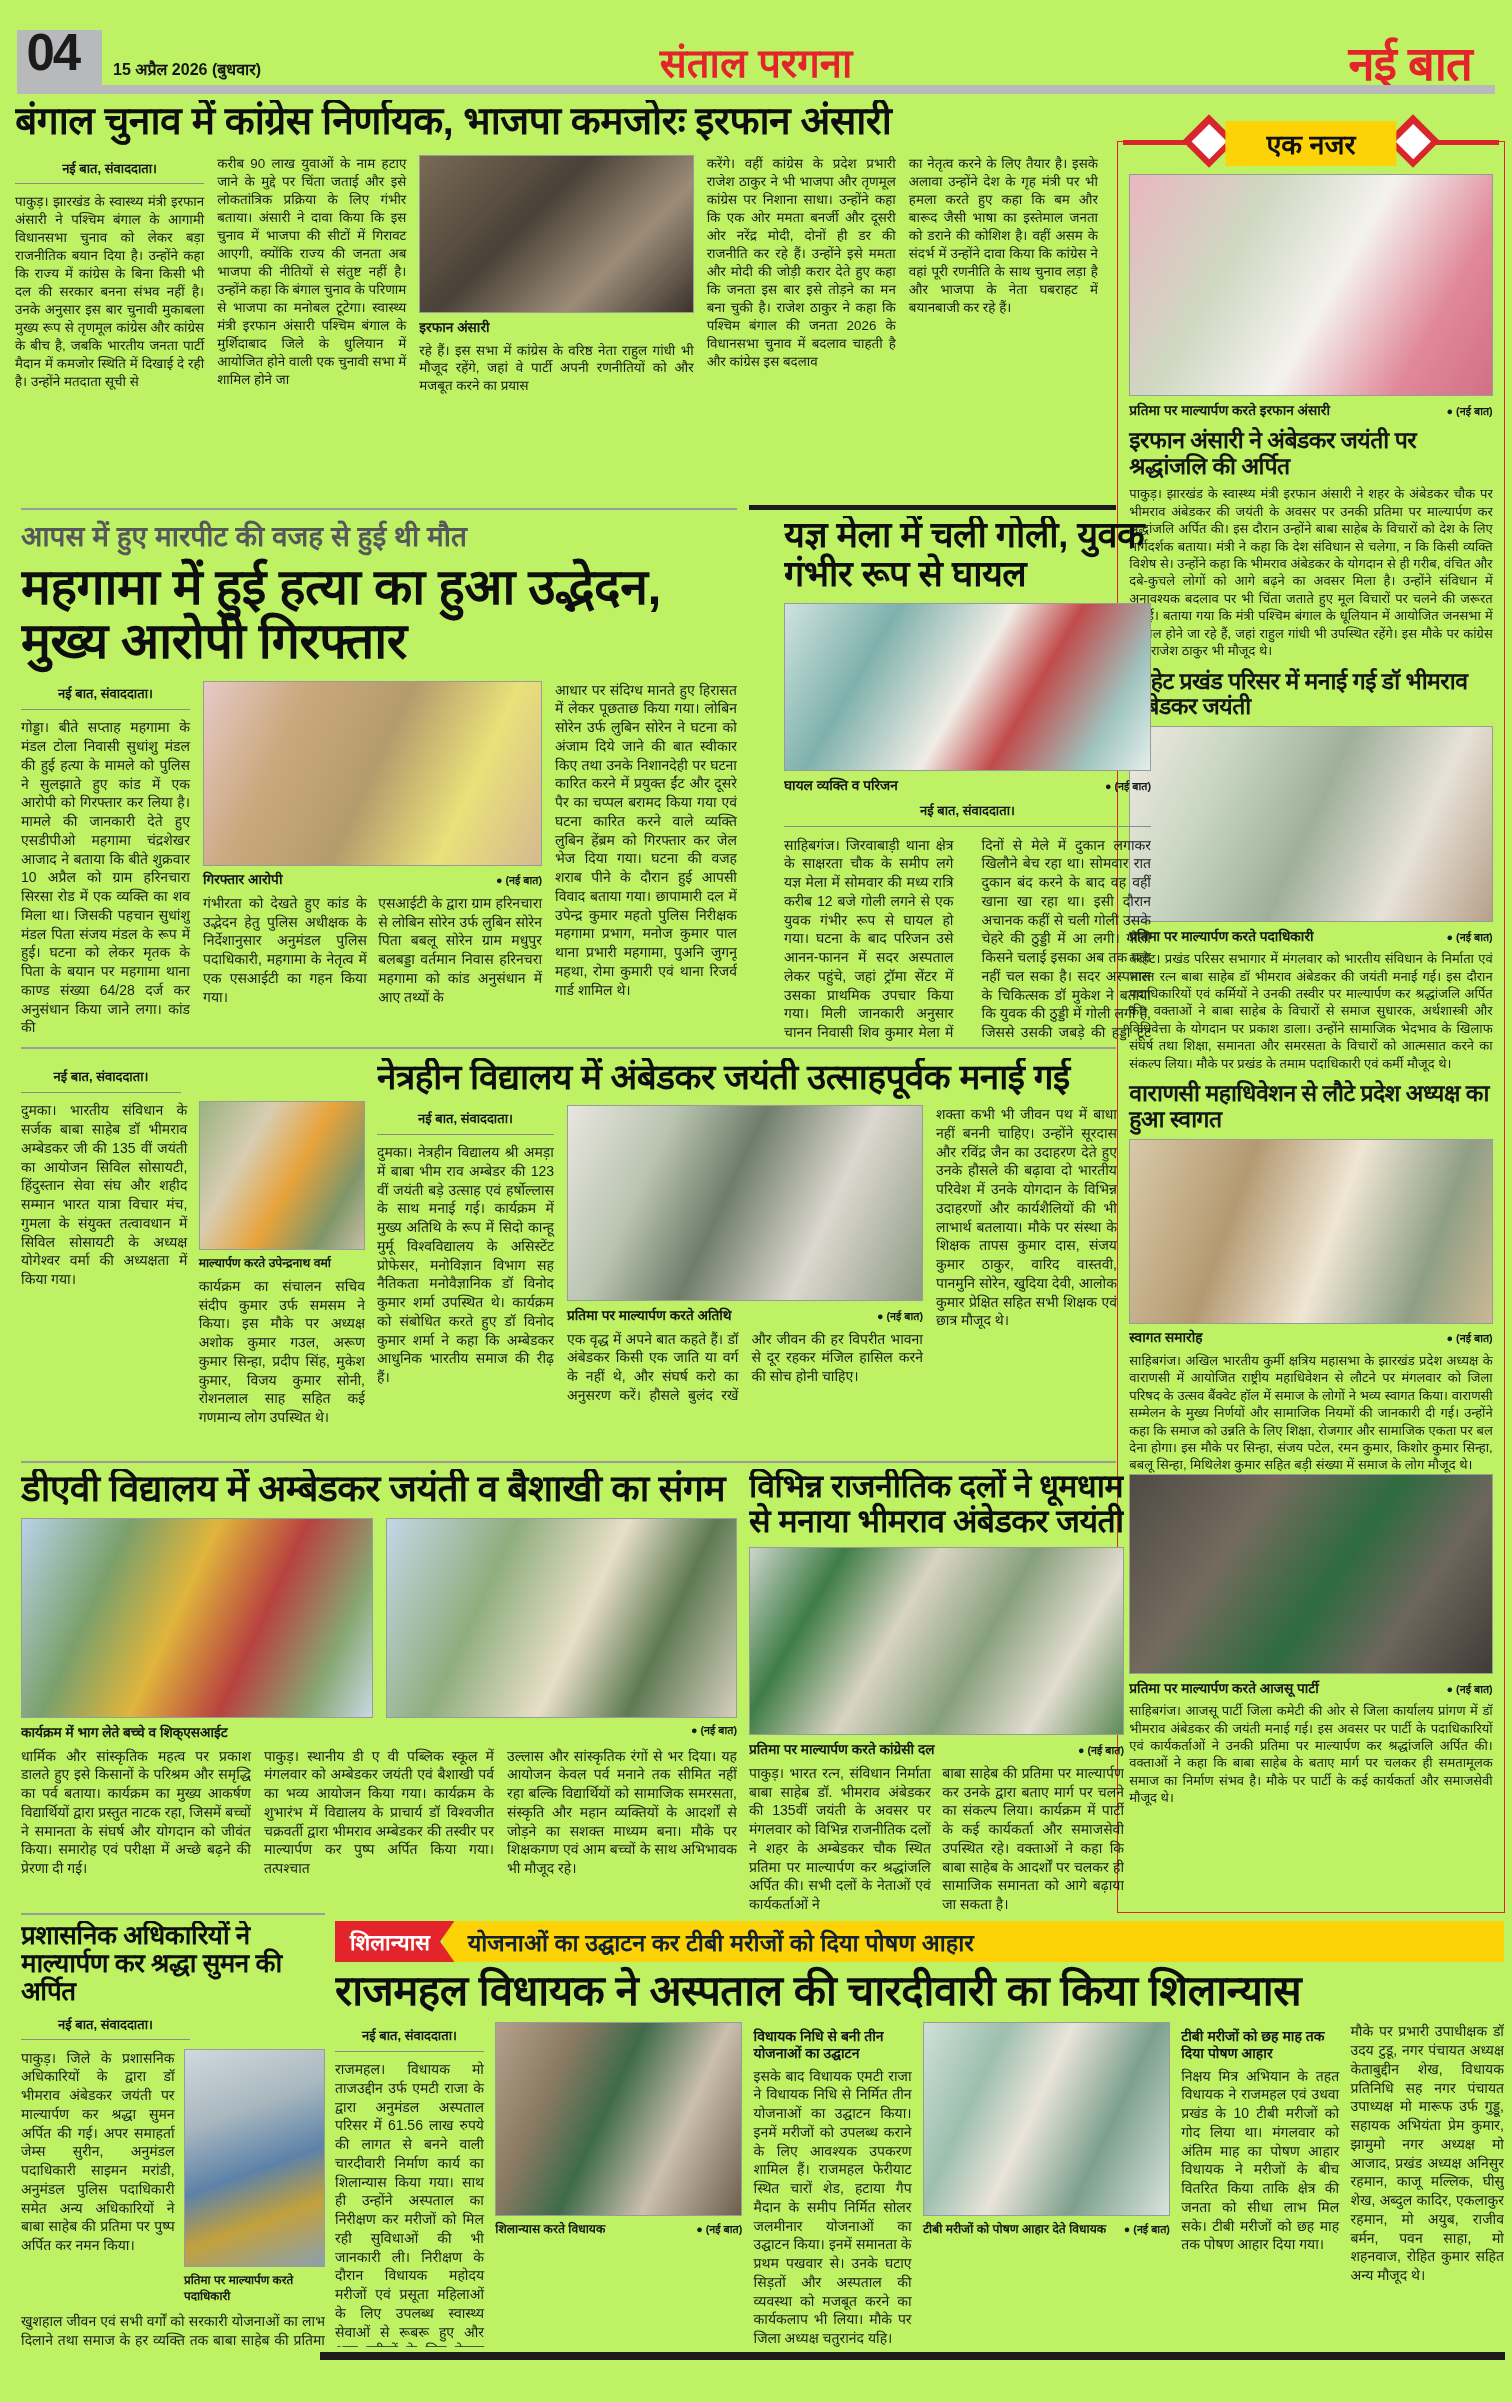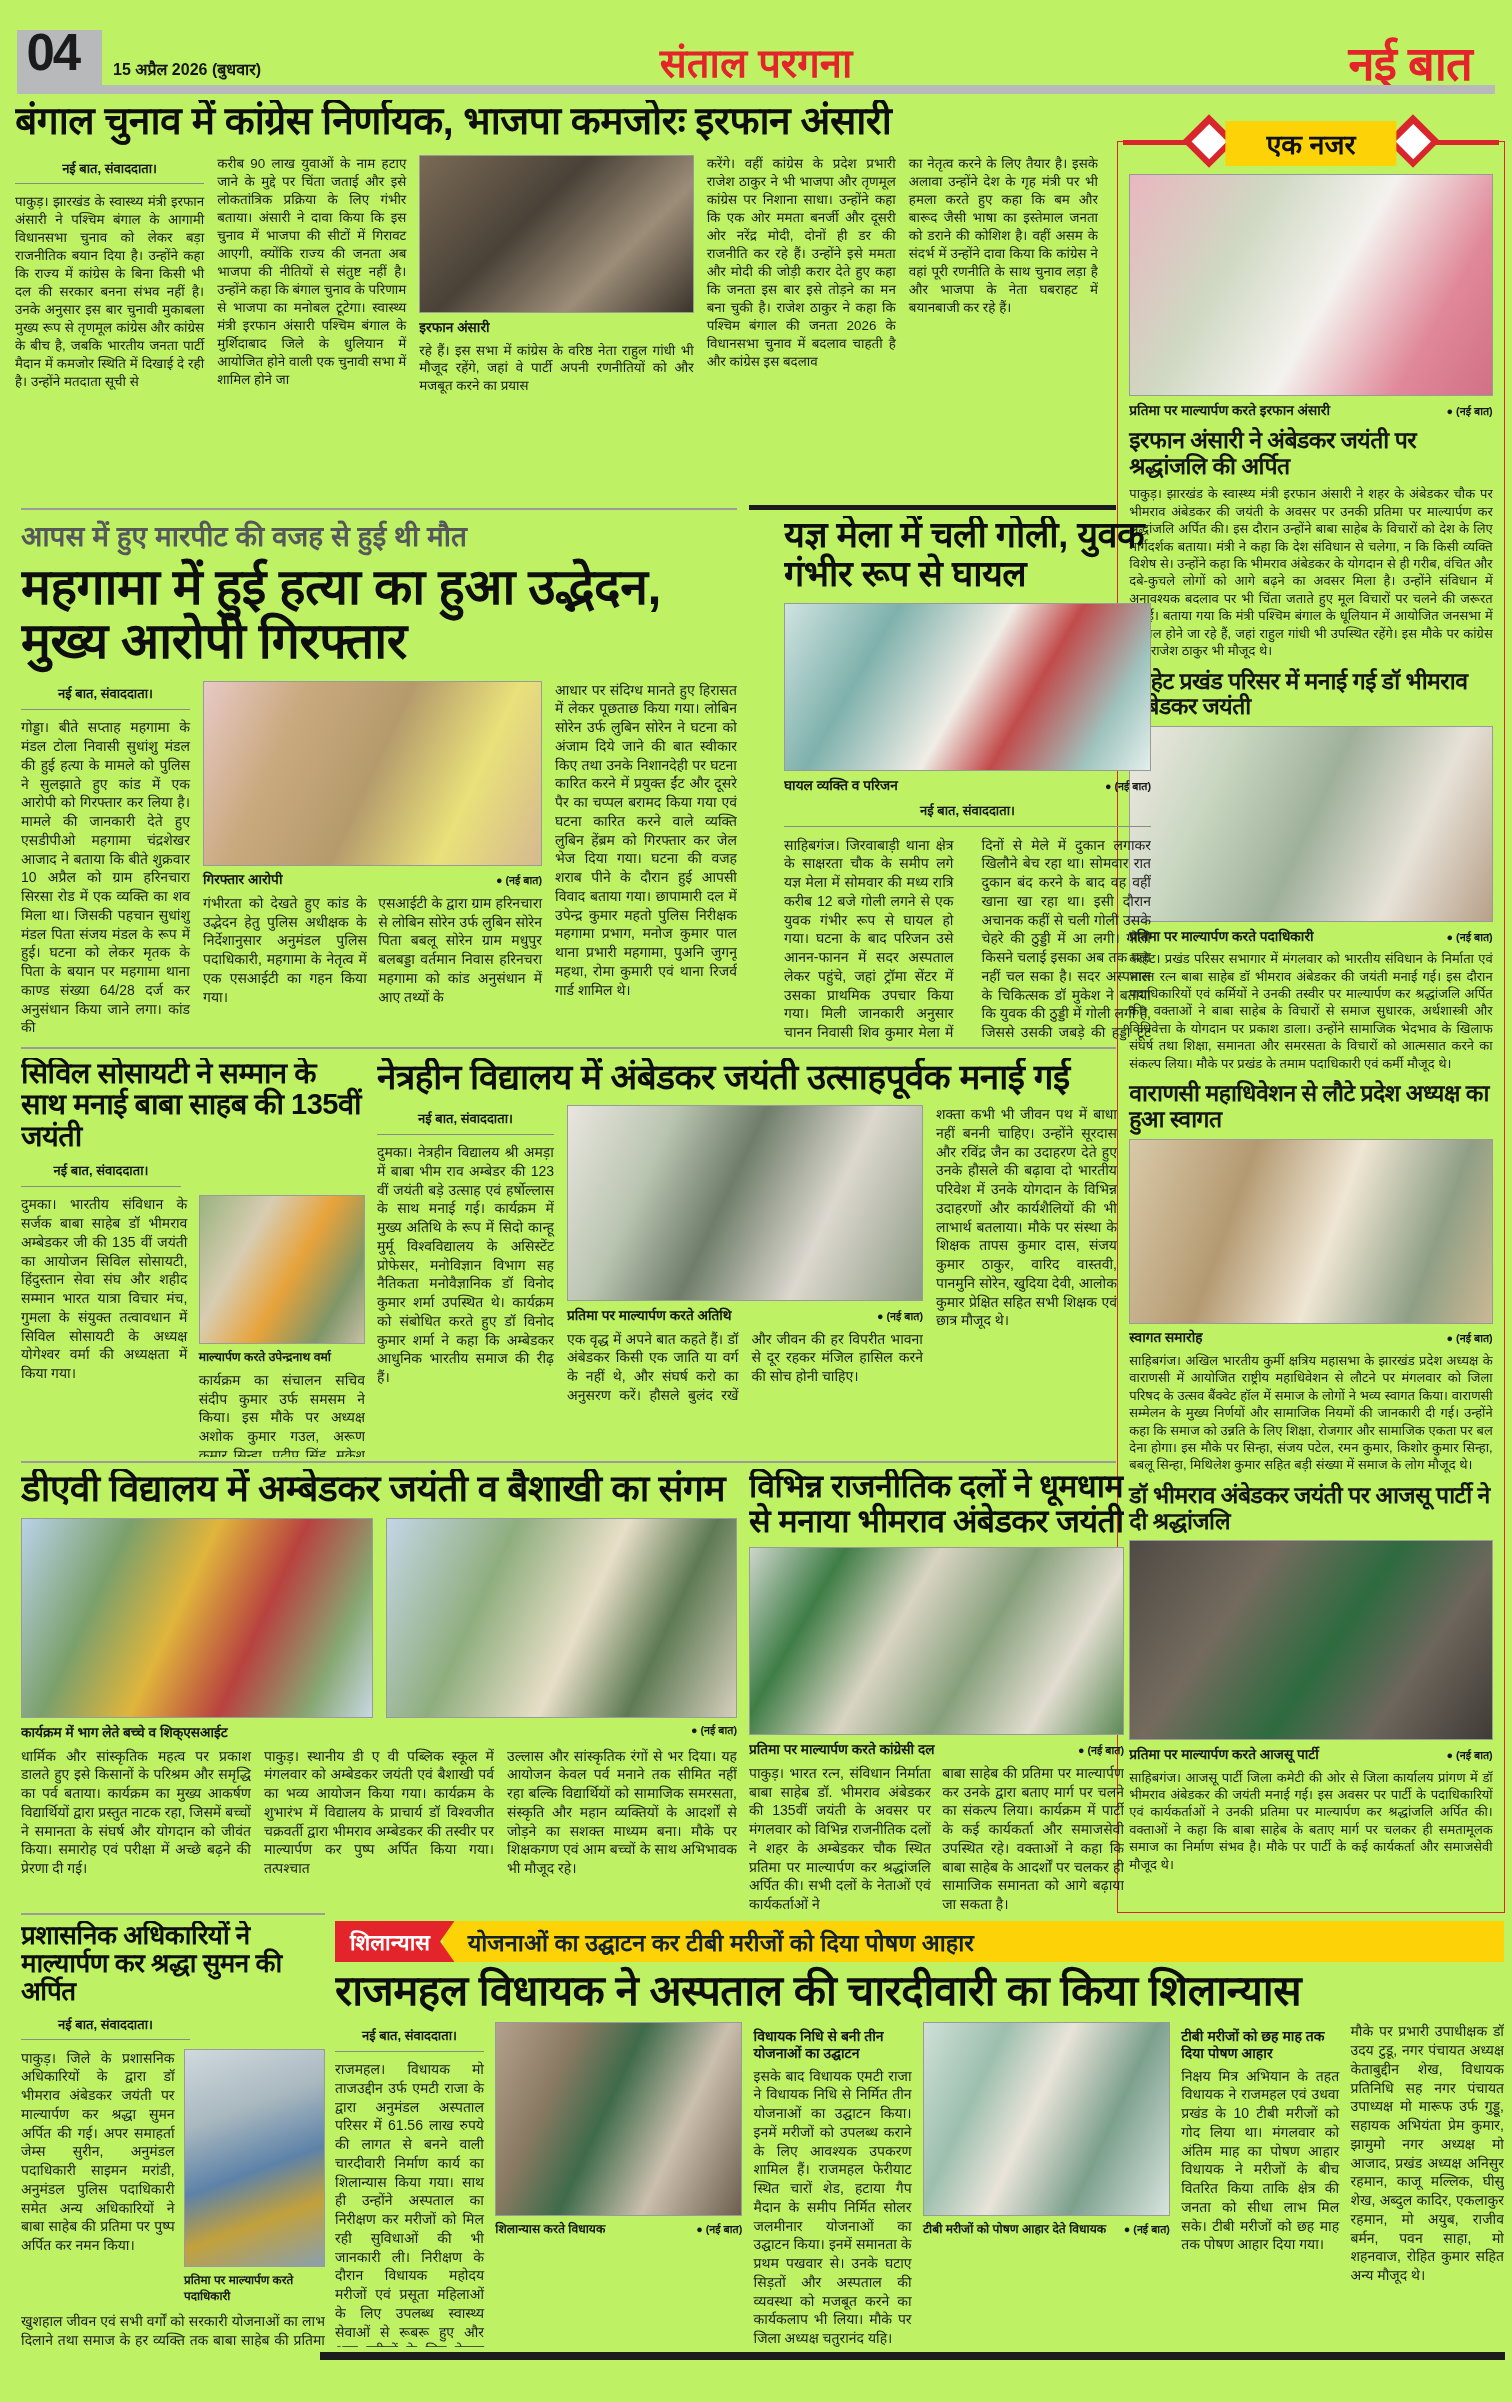--- a/index.html
+++ b/index.html
@@ -101,21 +101,20 @@
     <div class="body">बरहेट। प्रखंड परिसर सभागार में मंगलवार को भारतीय संविधान के निर्माता एवं भारत रत्न बाबा साहेब डॉ भीमराव अंबेडकर की जयंती मनाई गई। इस दौरान पदाधिकारियों एवं कर्मियों ने उनकी तस्वीर पर माल्यार्पण कर श्रद्धांजलि अर्पित की। वक्ताओं ने बाबा साहेब के विचारों से समाज सुधारक, अर्थशास्त्री और विधिवेत्ता के योगदान पर प्रकाश डाला। उन्होंने सामाजिक भेदभाव के खिलाफ संघर्ष तथा शिक्षा, समानता और समरसता के विचारों को आत्मसात करने का संकल्प लिया। मौके पर प्रखंड के तमाम पदाधिकारी एवं कर्मी मौजूद थे।</div>
 
     <div class="rail-head">वाराणसी महाधिवेशन से लौटे प्रदेश अध्यक्ष का हुआ स्वागत</div>
     <div class="photo" style="height:185px;background:linear-gradient(110deg,#d9c9a8 0%,#b49a72 30%,#efe6d4 55%,#8f9f85 80%,#cbb894 100%)"></div>
     <div class="cap-row">
         <span class="caption">स्वागत समारोह</span>
         <span class="credit">● (नई बात)</span>
       </div>
     <div class="body">साहिबगंज। अखिल भारतीय कुर्मी क्षत्रिय महासभा के झारखंड प्रदेश अध्यक्ष के वाराणसी में आयोजित राष्ट्रीय महाधिवेशन से लौटने पर मंगलवार को जिला परिषद के उत्सव बैंक्वेट हॉल में समाज के लोगों ने भव्य स्वागत किया। वाराणसी सम्मेलन के मुख्य निर्णयों और सामाजिक नियमों की जानकारी दी गई। उन्होंने कहा कि समाज को उन्नति के लिए शिक्षा, रोजगार और सामाजिक एकता पर बल देना होगा। इस मौके पर सिन्हा, संजय पटेल, रमन कुमार, किशोर कुमार सिन्हा, बबलू सिन्हा, मिथिलेश कुमार सहित बड़ी संख्या में समाज के लोग मौजूद थे।</div>
 
-    <div class="rail-head">डॉ भीमराव अंबेडकर जयंती पर आजसू पार्टी ने दी श्रद्धांजलि</div>
     <div class="photo" style="height:200px;background:linear-gradient(125deg,#4f4a44 0%,#746b5e 30%,#2e6b3f 55%,#6d665c 75%,#3f3b36 100%)"></div>
     <div class="cap-row">
         <span class="caption">प्रतिमा पर माल्यार्पण करते आजसू पार्टी</span>
         <span class="credit">● (नई बात)</span>
       </div>
     <div class="body">साहिबगंज। आजसू पार्टी जिला कमेटी की ओर से जिला कार्यालय प्रांगण में डॉ भीमराव अंबेडकर की जयंती मनाई गई। इस अवसर पर पार्टी के पदाधिकारियों एवं कार्यकर्ताओं ने उनकी प्रतिमा पर माल्यार्पण कर श्रद्धांजलि अर्पित की। वक्ताओं ने कहा कि बाबा साहेब के बताए मार्ग पर चलकर ही समतामूलक समाज का निर्माण संभव है। मौके पर पार्टी के कई कार्यकर्ता और समाजसेवी मौजूद थे।</div>
   </div>
   <div class="rail-tabwrap">
     <div class="rail-tabline"></div>
     <div class="diamond" style="left:73px"></div>
@@ -162,21 +161,20 @@
         <span class="credit">● (नई बात)</span>
       </div>
     <div class="byline">नई बात, संवाददाता।</div>
     <div class="cols" style="gap:28px;height:235px">
       <div class="col body small">साहिबगंज। जिरवाबाड़ी थाना क्षेत्र के साक्षरता चौक के समीप लगे यज्ञ मेला में सोमवार की मध्य रात्रि करीब 12 बजे गोली लगने से एक युवक गंभीर रूप से घायल हो गया। घटना के बाद परिजन उसे आनन-फानन में सदर अस्पताल लेकर पहुंचे, जहां ट्रॉमा सेंटर में उसका प्राथमिक उपचार किया गया। मिली जानकारी अनुसार चानन निवासी शिव कुमार मेला में खिलौने बेचने गया था। युवक की बहन फलो</div>
       <div class="col body small">दिनों से मेले में दुकान लगाकर खिलौने बेच रहा था। सोमवार रात दुकान बंद करने के बाद वह वहीं खाना खा रहा था। इसी दौरान अचानक कहीं से चली गोली उसके चेहरे की ठुड्डी में आ लगी। गोली किसने चलाई इसका अब तक पता नहीं चल सका है। सदर अस्पताल के चिकित्सक डॉ मुकेश ने बताया कि युवक की ठुड्डी में गोली लगी है, जिससे उसकी जबड़े की हड्डी टूट गई है। फिलहाल ट्रॉमा सेंटर में उसका इलाज चल रहा है। घटना के बाद पुलिस मामले की जांच में जुट गई है।</div>
     </div>
   </div>
 
   <div class="story" style="left:21px;top:1058px;width:344px;height:399px">
-    <div class="headline" style="font-size:29px">सिविल सोसायटी ने सम्मान के साथ मनाई बाबा साहब की 135वीं जयंती</div>
     <div class="byline" style="width:160px;margin-top:7.5px">नई बात, संवाददाता।</div>
     <div class="cols" style="gap:11.3px">
       <div class="col body small">दुमका। भारतीय संविधान के सर्जक बाबा साहेब डॉ भीमराव अम्बेडकर जी की 135 वीं जयंती का आयोजन सिविल सोसायटी, हिंदुस्तान सेवा संघ और शहीद सम्मान भारत यात्रा विचार मंच, गुमला के संयुक्त तत्वावधान में सिविल सोसायटी के अध्यक्ष योगेश्वर वर्मा की अध्यक्षता में किया गया।</div>
       <div class="col">
         <div class="photo" style="height:149px;background:linear-gradient(120deg,#9ab37f 0%,#d8cdb2 30%,#e7a33b 55%,#7f9668 80%,#c7bfa5 100%)"></div>
         <div class="cap-row">
             <span class="caption" style="font-size:12.2px">माल्यार्पण करते उपेन्द्रनाथ वर्मा</span>
           </div>
         <div class="body small">कार्यक्रम का संचालन सचिव संदीप कुमार उर्फ समसम ने किया। इस मौके पर अध्यक्ष अशोक कुमार गउल, अरूण कुमार सिन्हा, प्रदीप सिंह, मुकेश कुमार, विजय कुमार सोनी, रोशनलाल साह सहित कई गणमान्य लोग उपस्थित थे।</div>
       </div>

